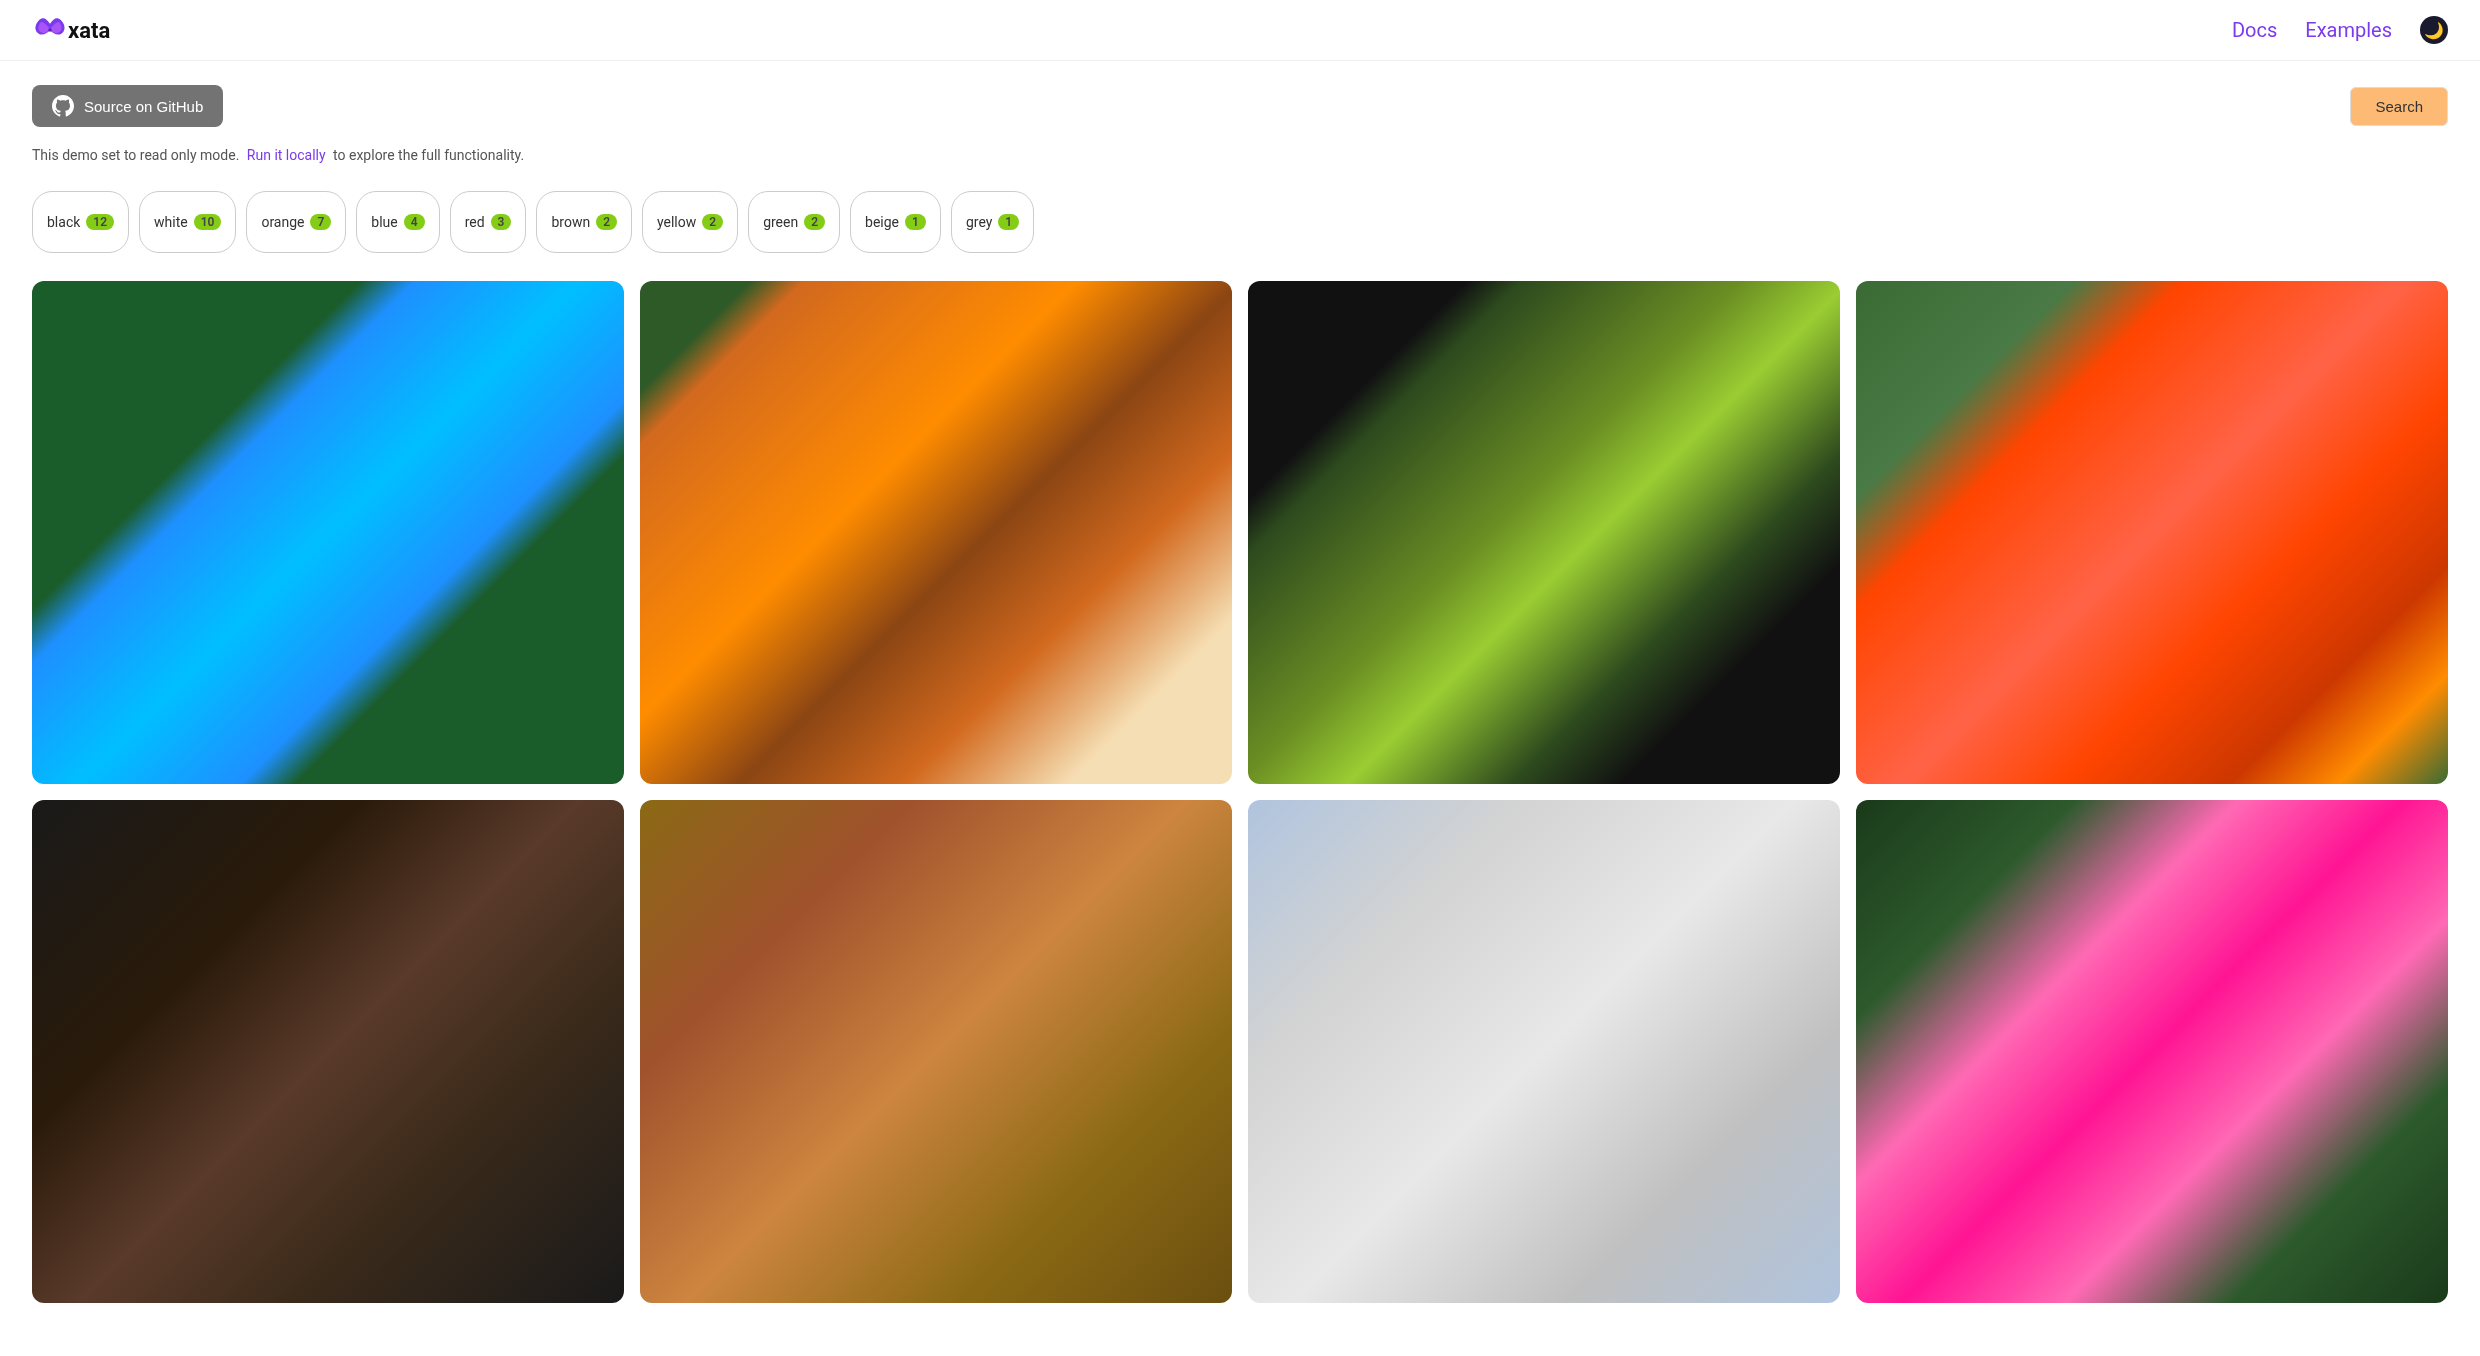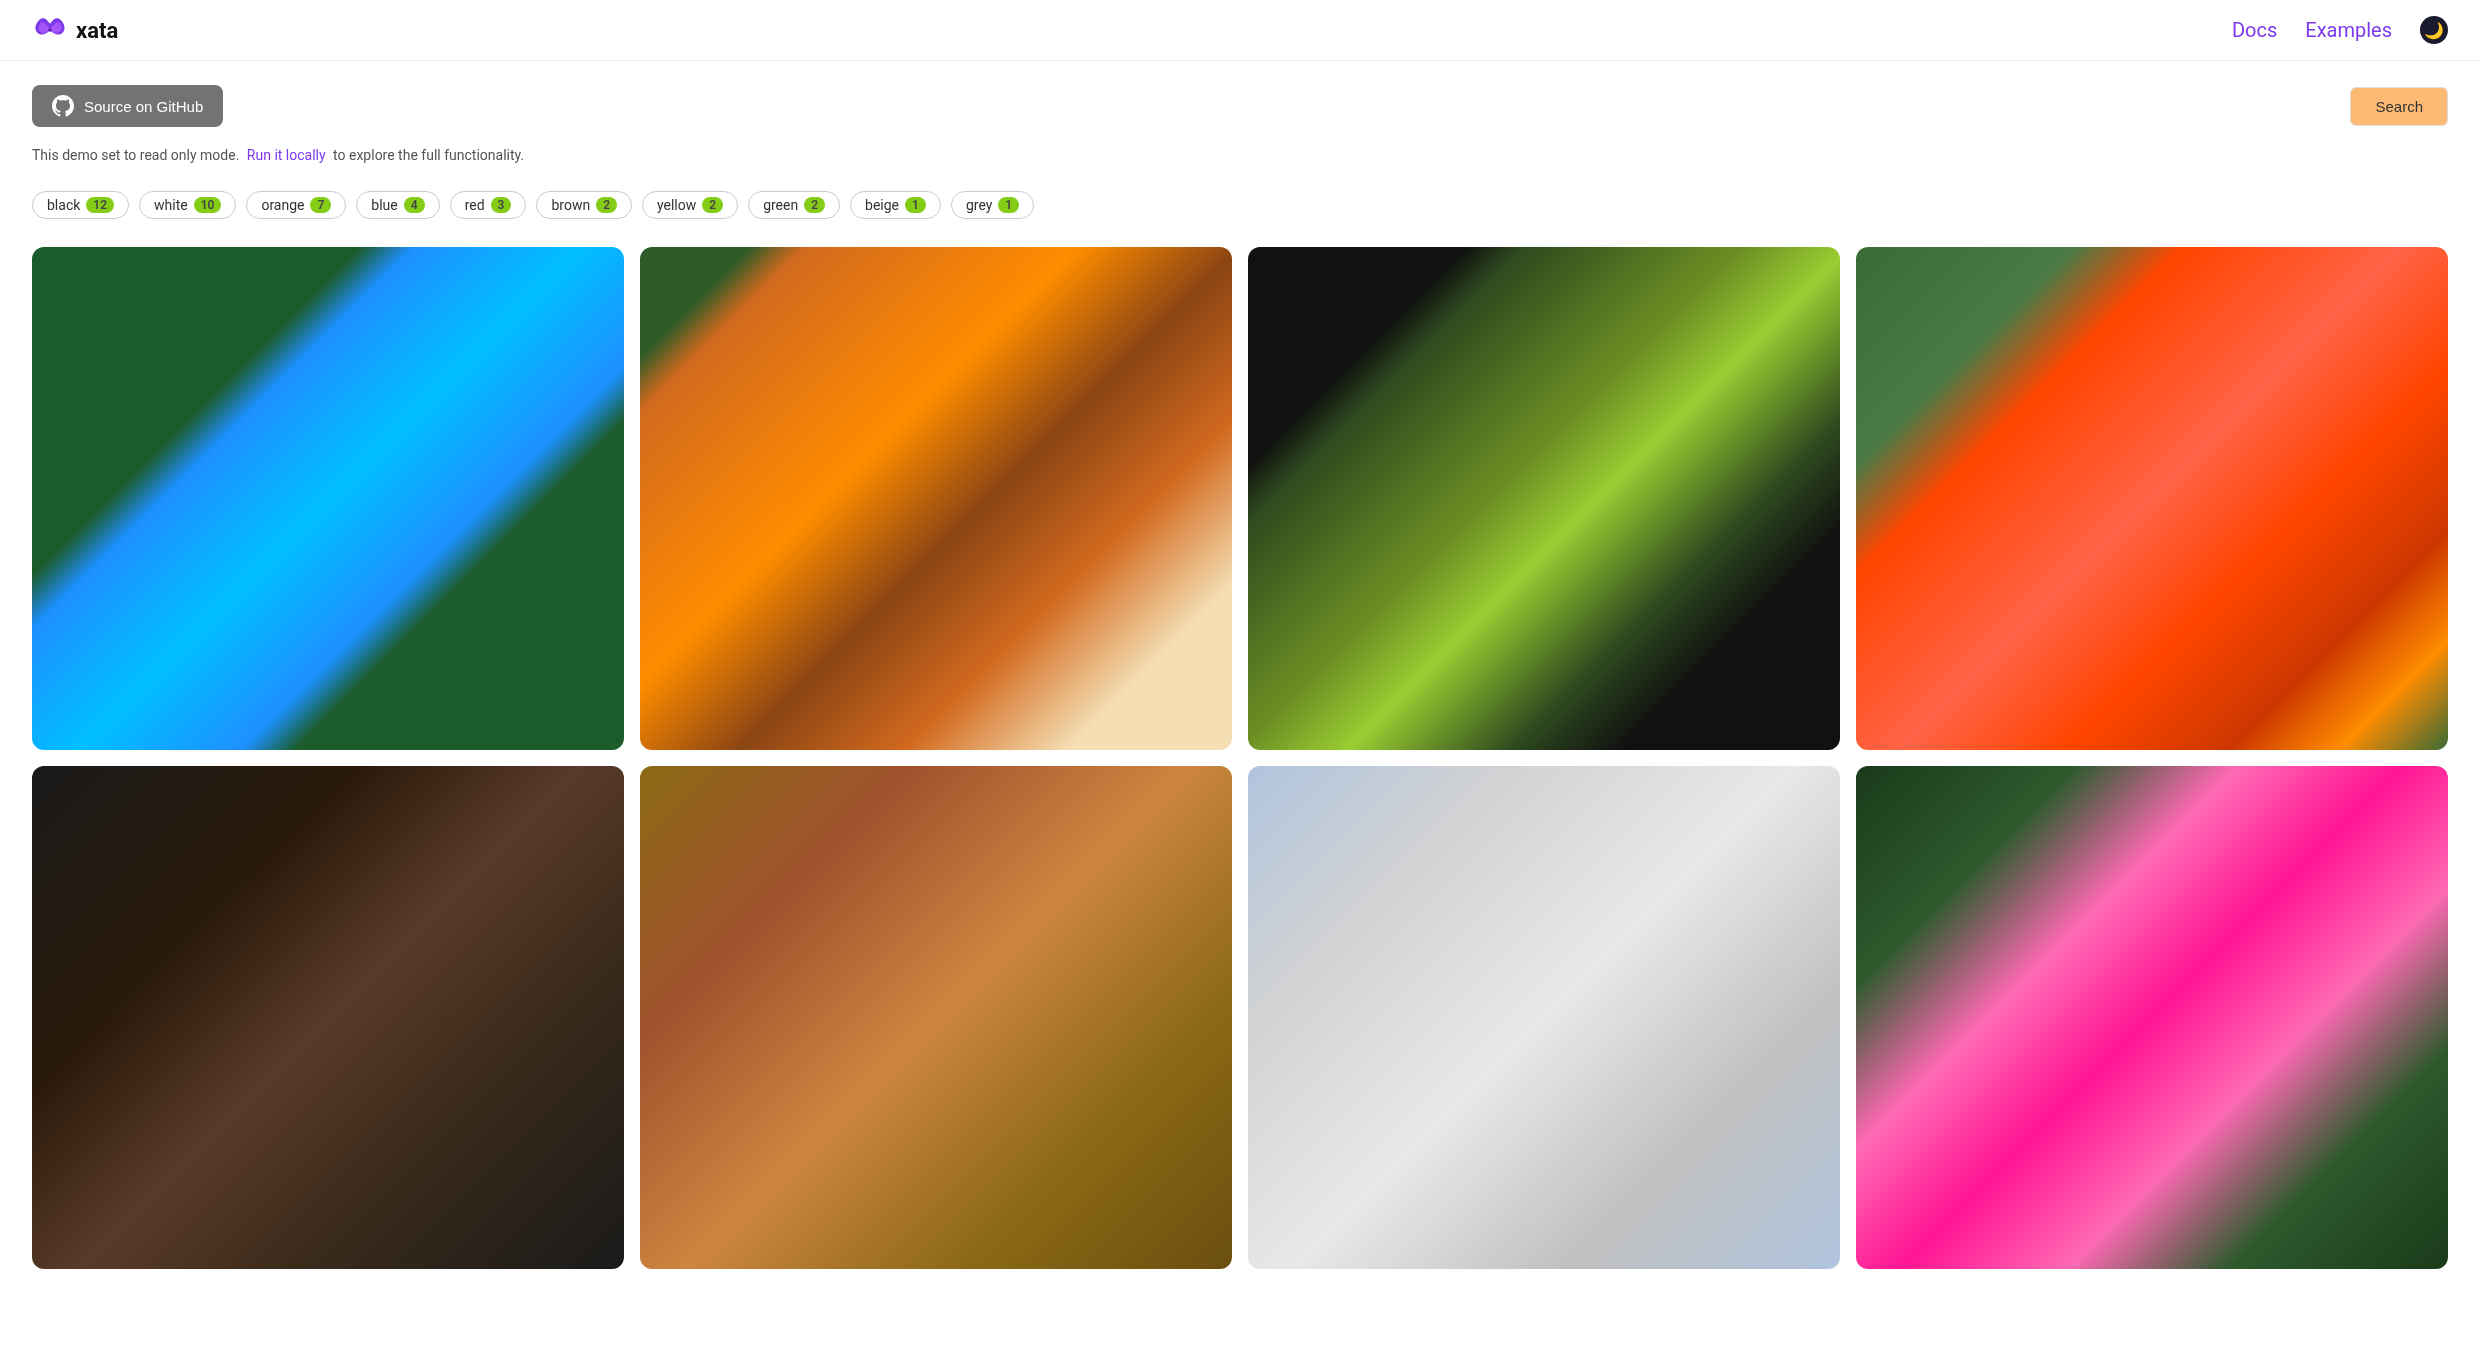--- a/index.html
+++ b/index.html
@@ -20,21 +20,20 @@
       display: flex;
       align-items: center;
       justify-content: space-between;
       padding: 16px 32px;
       border-bottom: 1px solid #f0f0f0;
     }
 
     .logo-area {
       display: flex;
       align-items: center;
-      gap: 8px;
     }
 
     .logo-text {
       font-size: 22px;
       font-weight: 700;
       color: #111;
     }
 
     .logo-icon {
       width: 36px;
@@ -135,21 +134,21 @@
       gap: 10px;
       margin-bottom: 28px;
     }
 
     .tag {
       display: flex;
       align-items: center;
       gap: 6px;
       border: 1px solid #ccc;
       border-radius: 20px;
-      padding: 5px 14px;
+      padding: 22px 14px;
       font-size: 14px;
       cursor: pointer;
       background: #fff;
       color: #333;
     }
 
     .tag-count {
       background: #84cc16;
       border-radius: 10px;
       padding: 1px 7px;

